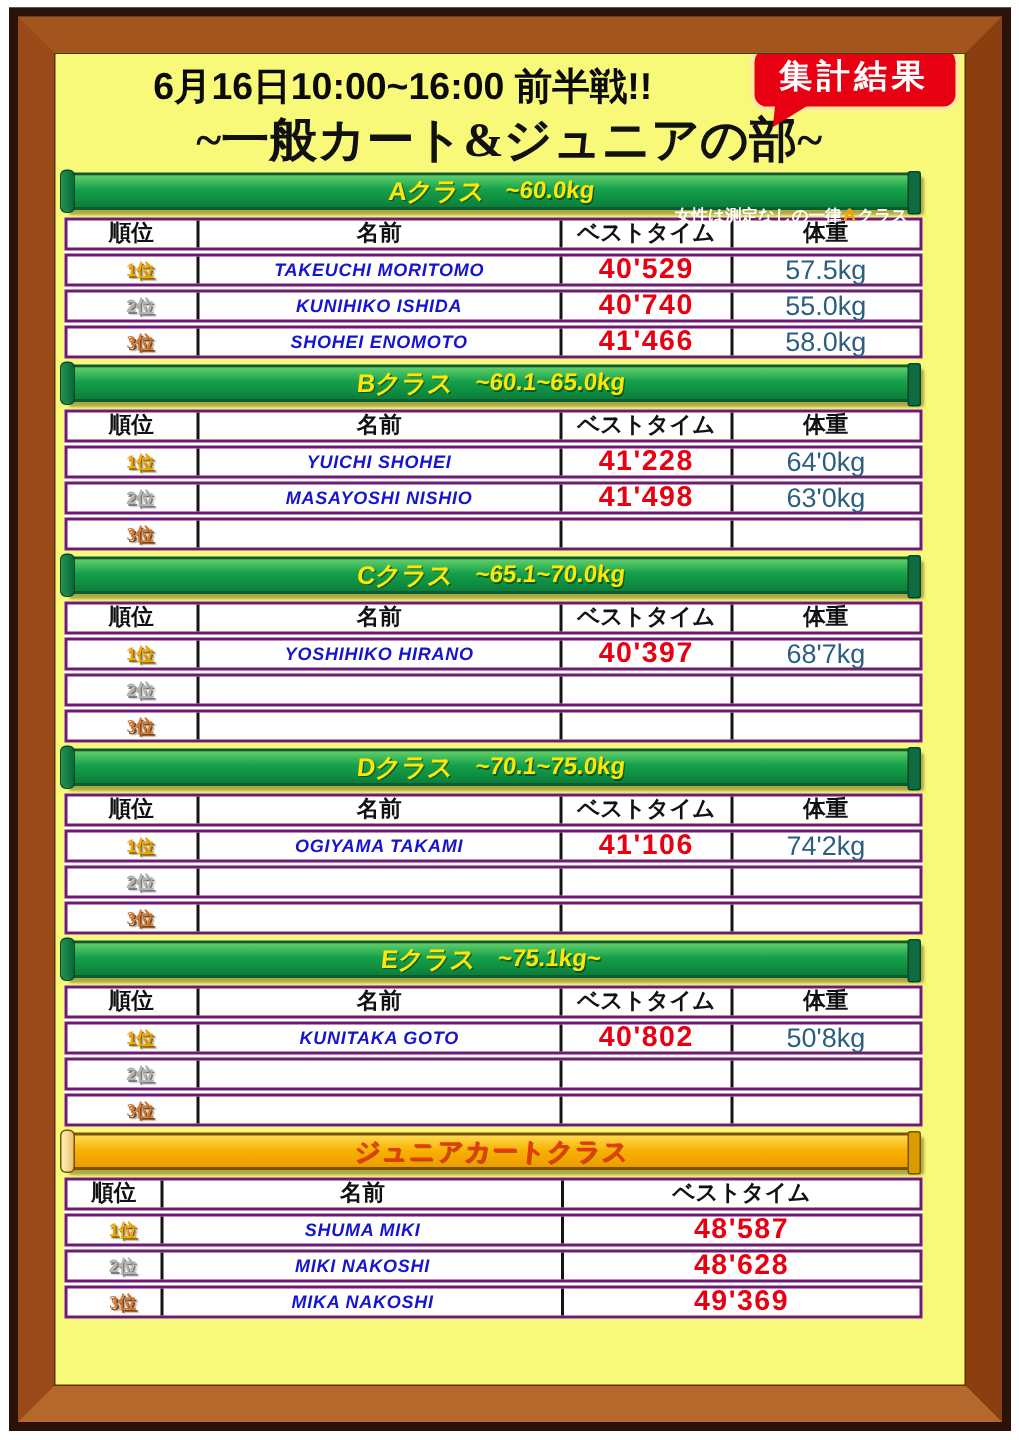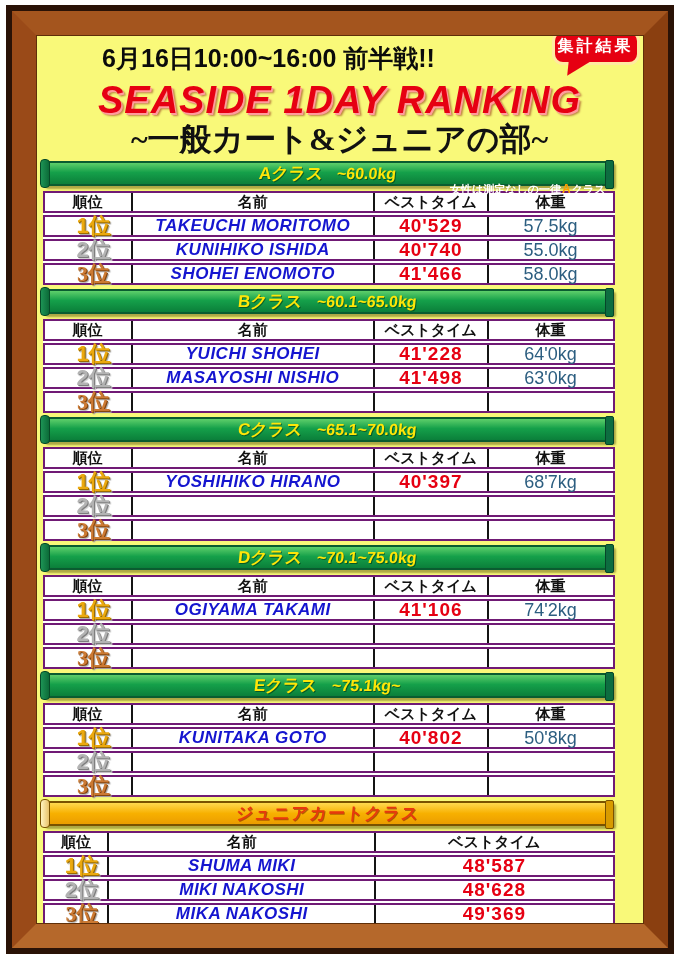--- a/index.html
+++ b/index.html
@@ -12,21 +12,21 @@
     border-color:#a4551e #8a3f10 #b5682b #9a4a18;}
   .content{position:relative;width:100%;height:100%;
     background:var(--board_bg,#f9f979);border:1px solid #5f2f08;
     padding:2px 0 0 0;overflow:hidden;}
 
   
   .date-line{margin:3px 0 0 22px;width:420px;text-align:center;
     font-size:25px;line-height:34px;font-weight:900;color:#0b0b0b;letter-spacing:0px;}
   .badge{position:absolute;top:-6px;right:3px;z-index:5;
     background:var(--accent_red,#e60012);border:3px solid #ffeaa0;border-radius:11px;
-    padding:3px 3px 5px;color:#ffffff;font-size:16px;font-weight:900;letter-spacing:3px;}
+    padding:3px 17px 5px;color:#ffffff;font-size:22px;font-weight:900;letter-spacing:3px;}
   .badge::after{content:"";position:absolute;left:13px;bottom:-15px;width:0;height:0;
     border-top:17px solid var(--accent_red,#e60012);border-right:22px solid transparent;
     transform:rotate(6deg);}
   .main-title{margin-top:4px;text-align:center;font-size:38px;line-height:42px;
     font-weight:900;font-style:italic;letter-spacing:1px;color:var(--accent_red,#e60012);
     text-shadow:1.5px 1.5px 0 #ff9c9c,3px 3px 2px rgba(120,0,0,.45);}
   .subtitle{margin-top:0;text-align:center;font-size:32px;line-height:36px;font-weight:bold;
     color:#111;font-family:"Liberation Serif","DejaVu Serif",serif;}
 
   
@@ -62,41 +62,40 @@
   .cell:last-child{border-right:none;}
   .col-rank{width:15.5%;}
   .col-name{width:42.7%;}
   .col-time{width:20%;}
   .col-weight{width:21.8%;}
   .cols-3 .col-rank{width:11.4%;}
   .cols-3 .col-name{width:47%;}
   .cols-3 .col-time{width:41.6%;}
   .head-cell{font-size:15px;font-weight:bold;color:#111;}
   .col-name.data-cell{color:var(--name_blue,#1515cf);font-weight:bold;font-style:italic;
-    font-size:17px;letter-spacing:.5px;}
+    font-size:12px;letter-spacing:.5px;}
   .col-time.data-cell{color:var(--time_red,#e60012);font-weight:900;font-size:19px;letter-spacing:1px;}
   .col-weight.data-cell{color:var(--weight_slate,#2c5e80);font-weight:400;font-size:18px;}
-  .medal{font-weight:900;font-size:22px;overflow:visible;padding-left:12px;}
+  .medal{font-weight:900;font-size:12px;overflow:visible;padding-left:12px;}
   .medal-gold{color:var(--rank_gold,#eba90f);text-shadow:1px 1px 0 #9a6c00,2px 2px 1px #a9a9a9;}
   .medal-silver{color:var(--rank_silver,#b3b3b3);text-shadow:1px 1px 0 #7d7d7d,2px 2px 1px #cfcfcf;}
   .medal-bronze{color:var(--rank_bronze,#cc7a33);text-shadow:1px 1px 0 #84450f,2px 2px 1px #a9a9a9;font-family:Liberation Serif, serif;}
 </style>
 </head>
 <body>
 
 <div class="board">
   <div class="frame">
     <div class="content">
 
       <div class="header-block">
         <div class="date-line">6月16日10:00~16:00 前半戦!!</div>
         <div class="badge">
           <span>集計結果</span>
         </div>
-        <div class="main-title">SEASIDE 1DAY RANKING</div>
         <div class="subtitle">~一般カート&amp;ジュニアの部~</div>
       </div>
 
       <div id="sections">
   <section class="class-section theme-green">
     <div class="bar">
       <span class="bar-cap"></span>
       <span class="bar-label">Aクラス</span>
       <span class="bar-range">~60.0kg</span>
       <span class="bar-note">

